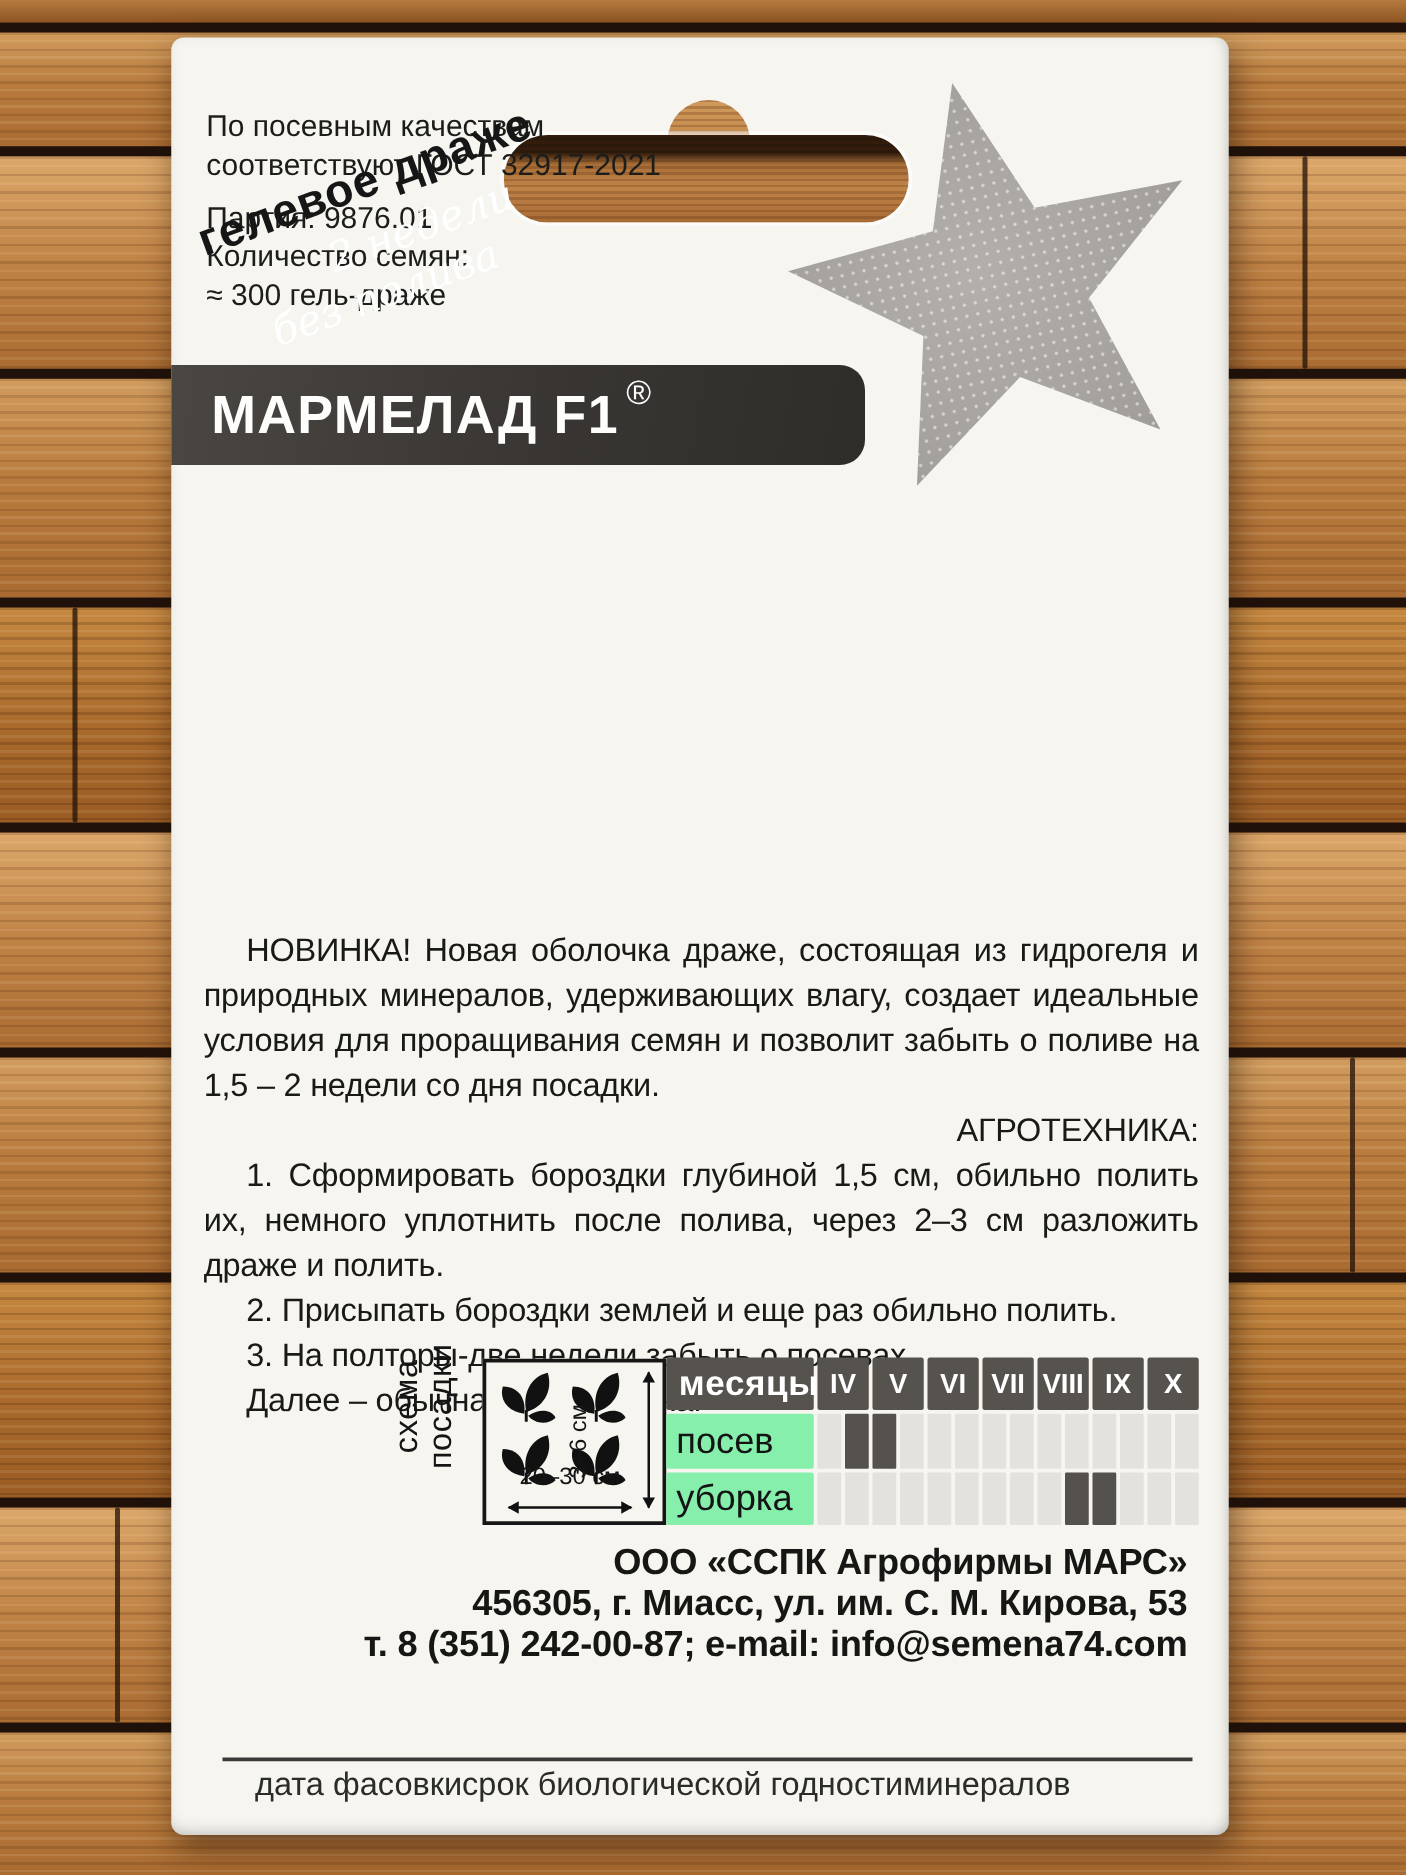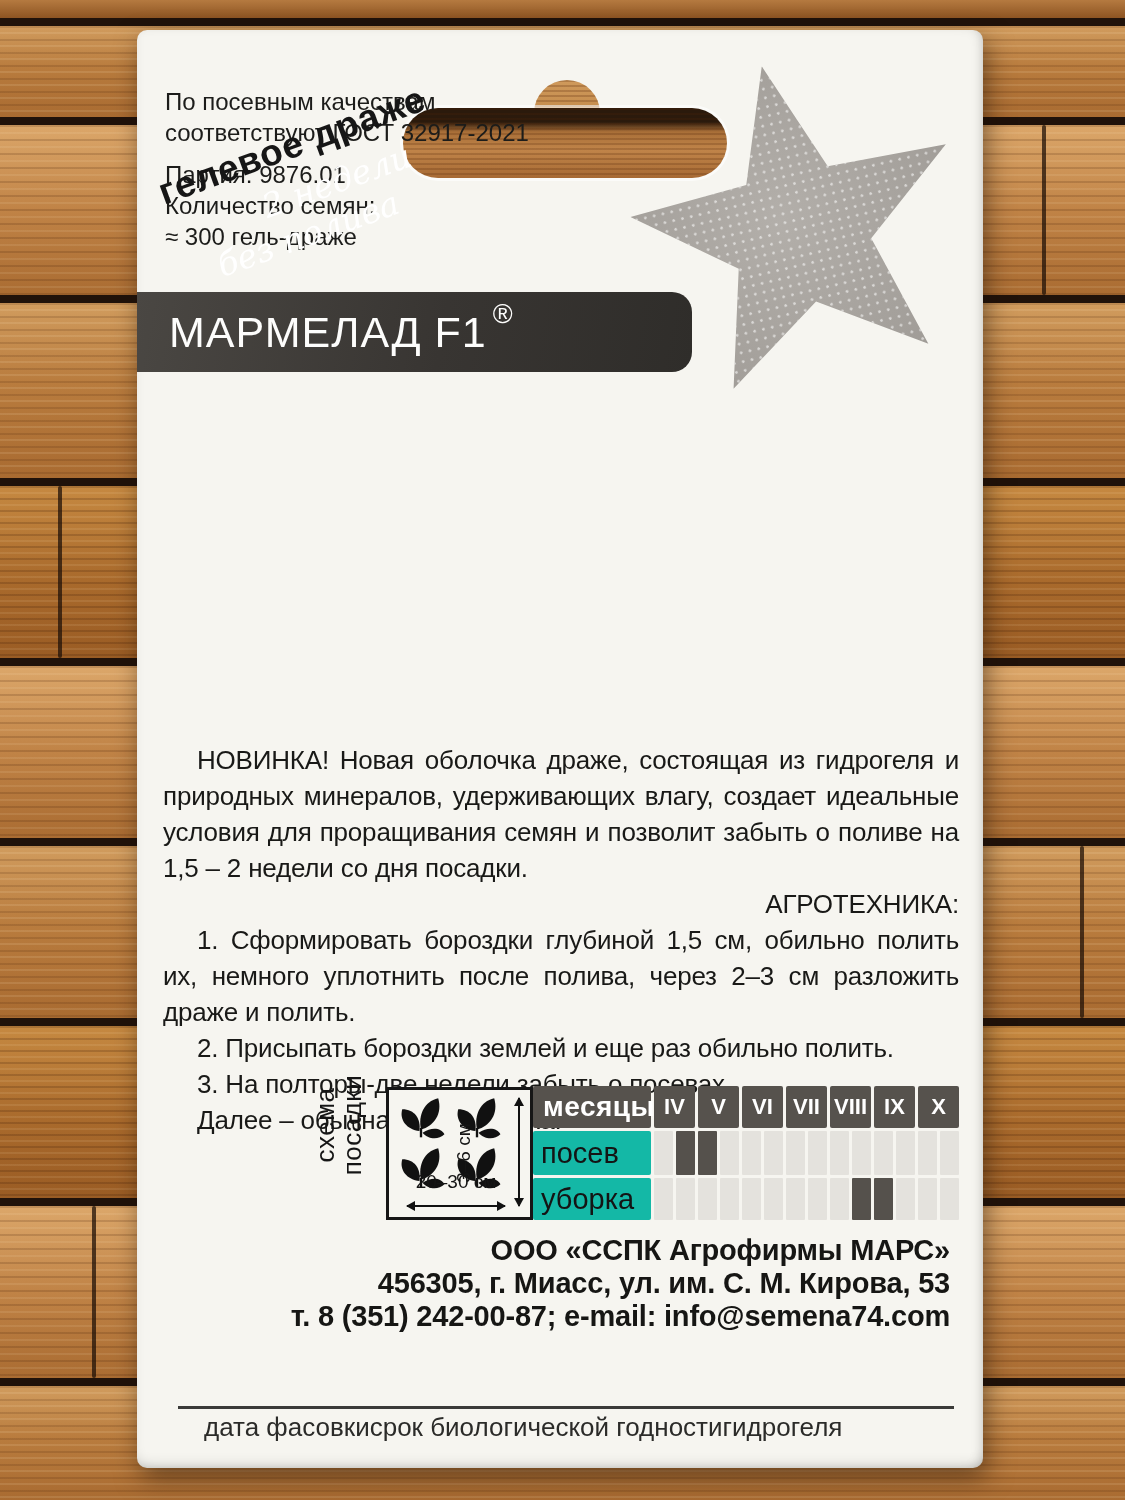--- a/index.html
+++ b/index.html
@@ -46,21 +46,21 @@
     border-radius:0 14px 14px 0;
     background:linear-gradient(90deg,#e6e6e6 0%,#cfcfcf 22%,#a5a5a5 55%,#7f7f7f 100%);
     display:flex;align-items:center;}
   .crop-name{color:#262626;font-size:36px;letter-spacing:.5px;margin-left:30px;}
   .crop-latin{color:#f2f2f1;font-size:27px;margin-left:44px;}
   
   .variety-band{position:absolute;left:0;top:262px;width:555px;height:80px;
     border-radius:0 20px 20px 0;
     background:linear-gradient(100deg,#4a4743 0%,#383532 55%,#2f2d2a 100%);
     display:flex;align-items:center;}
-  .variety-name{color:#fdfdfc;font-size:43px;font-weight:normal;letter-spacing:1px;margin-left:32px;}
+  .variety-name{color:#fdfdfc;font-size:43px;font-weight:bold;letter-spacing:1px;margin-left:32px;}
   .variety-reg{color:#fdfdfc;font-size:27px;font-weight:normal;position:relative;top:-18px;margin-left:6px;}
   
   .star{position:absolute;left:493px;top:32px;width:340px;height:340px;
     transform:rotate(-13deg);
     background:radial-gradient(circle at 45% 45%, #b3afaa 0%, #a5a19c 55%, #989490 100%);
     background-image:radial-gradient(rgba(255,255,255,.55) 1px, rgba(0,0,0,0) 1.6px),
                      radial-gradient(circle at 45% 45%, #b3afaa 0%, #a5a19c 55%, #989490 100%);
     background-size:9px 9px, 100% 100%;
     clip-path:polygon(50% 0%,62.3% 33%,97.6% 34.5%,70% 56.5%,79.4% 90.5%,50% 71%,20.6% 90.5%,30% 56.5%,2.4% 34.5%,37.7% 33%);}
   .star-text{position:absolute;left:8px;top:92px;width:324px;transform:rotate(-20deg);text-align:center;}
@@ -91,21 +91,21 @@
     transform:rotate(-90deg);transform-origin:center;}
   .arrow-v{position:absolute;right:10px;top:8px;width:2px;height:108px;background:#111;}
   .arrow-v::before{content:"";position:absolute;top:-1px;left:-4px;border-left:5px solid transparent;border-right:5px solid transparent;border-bottom:9px solid #111;}
   .arrow-v::after{content:"";position:absolute;bottom:-1px;left:-4px;border-left:5px solid transparent;border-right:5px solid transparent;border-top:9px solid #111;}
   
   .calendar{position:absolute;left:396px;top:1056px;
     display:grid;grid-template-columns:118px repeat(14,19px);grid-template-rows:42px 44px 42px;gap:3px;}
   .cal-head{background:#56524d;color:#fff;display:flex;align-items:center;justify-content:center;border-radius:2px;}
   .cal-head-label{font-size:28px;font-weight:bold;justify-content:flex-start;padding-left:10px;letter-spacing:.5px;}
   .cal-head-month{grid-column:span 2;font-size:22px;font-weight:bold;}
-  .cal-row-label{background:#14b8a6;color:#141414;font-size:29px;display:flex;align-items:center;padding-left:8px;border-radius:2px;}
+  .cal-row-label{background:#86efac;color:#141414;font-size:29px;display:flex;align-items:center;padding-left:8px;border-radius:2px;}
   .cal-cell{background:#e4e2dd;border-radius:1px;}
   .cal-cell.filled{background:#55514c;}
   
   .company{position:absolute;right:33px;top:1204px;text-align:right;
     color:#161614;font-size:29px;font-weight:bold;line-height:33px;letter-spacing:-.2px;}
   
   .sign-line{position:absolute;left:41px;top:1376px;width:776px;border-top:3px solid #3a3a38;}
   .sign-labels{position:absolute;left:41px;top:1382px;width:776px;display:flex;justify-content:flex-start;
     padding:0 56px 0 26px;color:#2b2b29;font-size:26px;}
 </style>
@@ -246,16 +246,16 @@
   <div class="company">
       <div>ООО «ССПК Агрофирмы МАРС»</div>
       <div>456305, г. Миасс, ул. им. С. М. Кирова, 53</div>
       <div>т. 8 (351) 242-00-87; e-mail: info@semena74.com</div>
     </div>
 
   <div class="sign-line"></div>
   <div class="sign-labels">
       <span>дата фасовки</span>
       <span>срок биологической годности</span>
-      <span>гидрогеля</span>
+      <span>минералов</span>
     </div>
 
 </div>
 
 </body></html>

